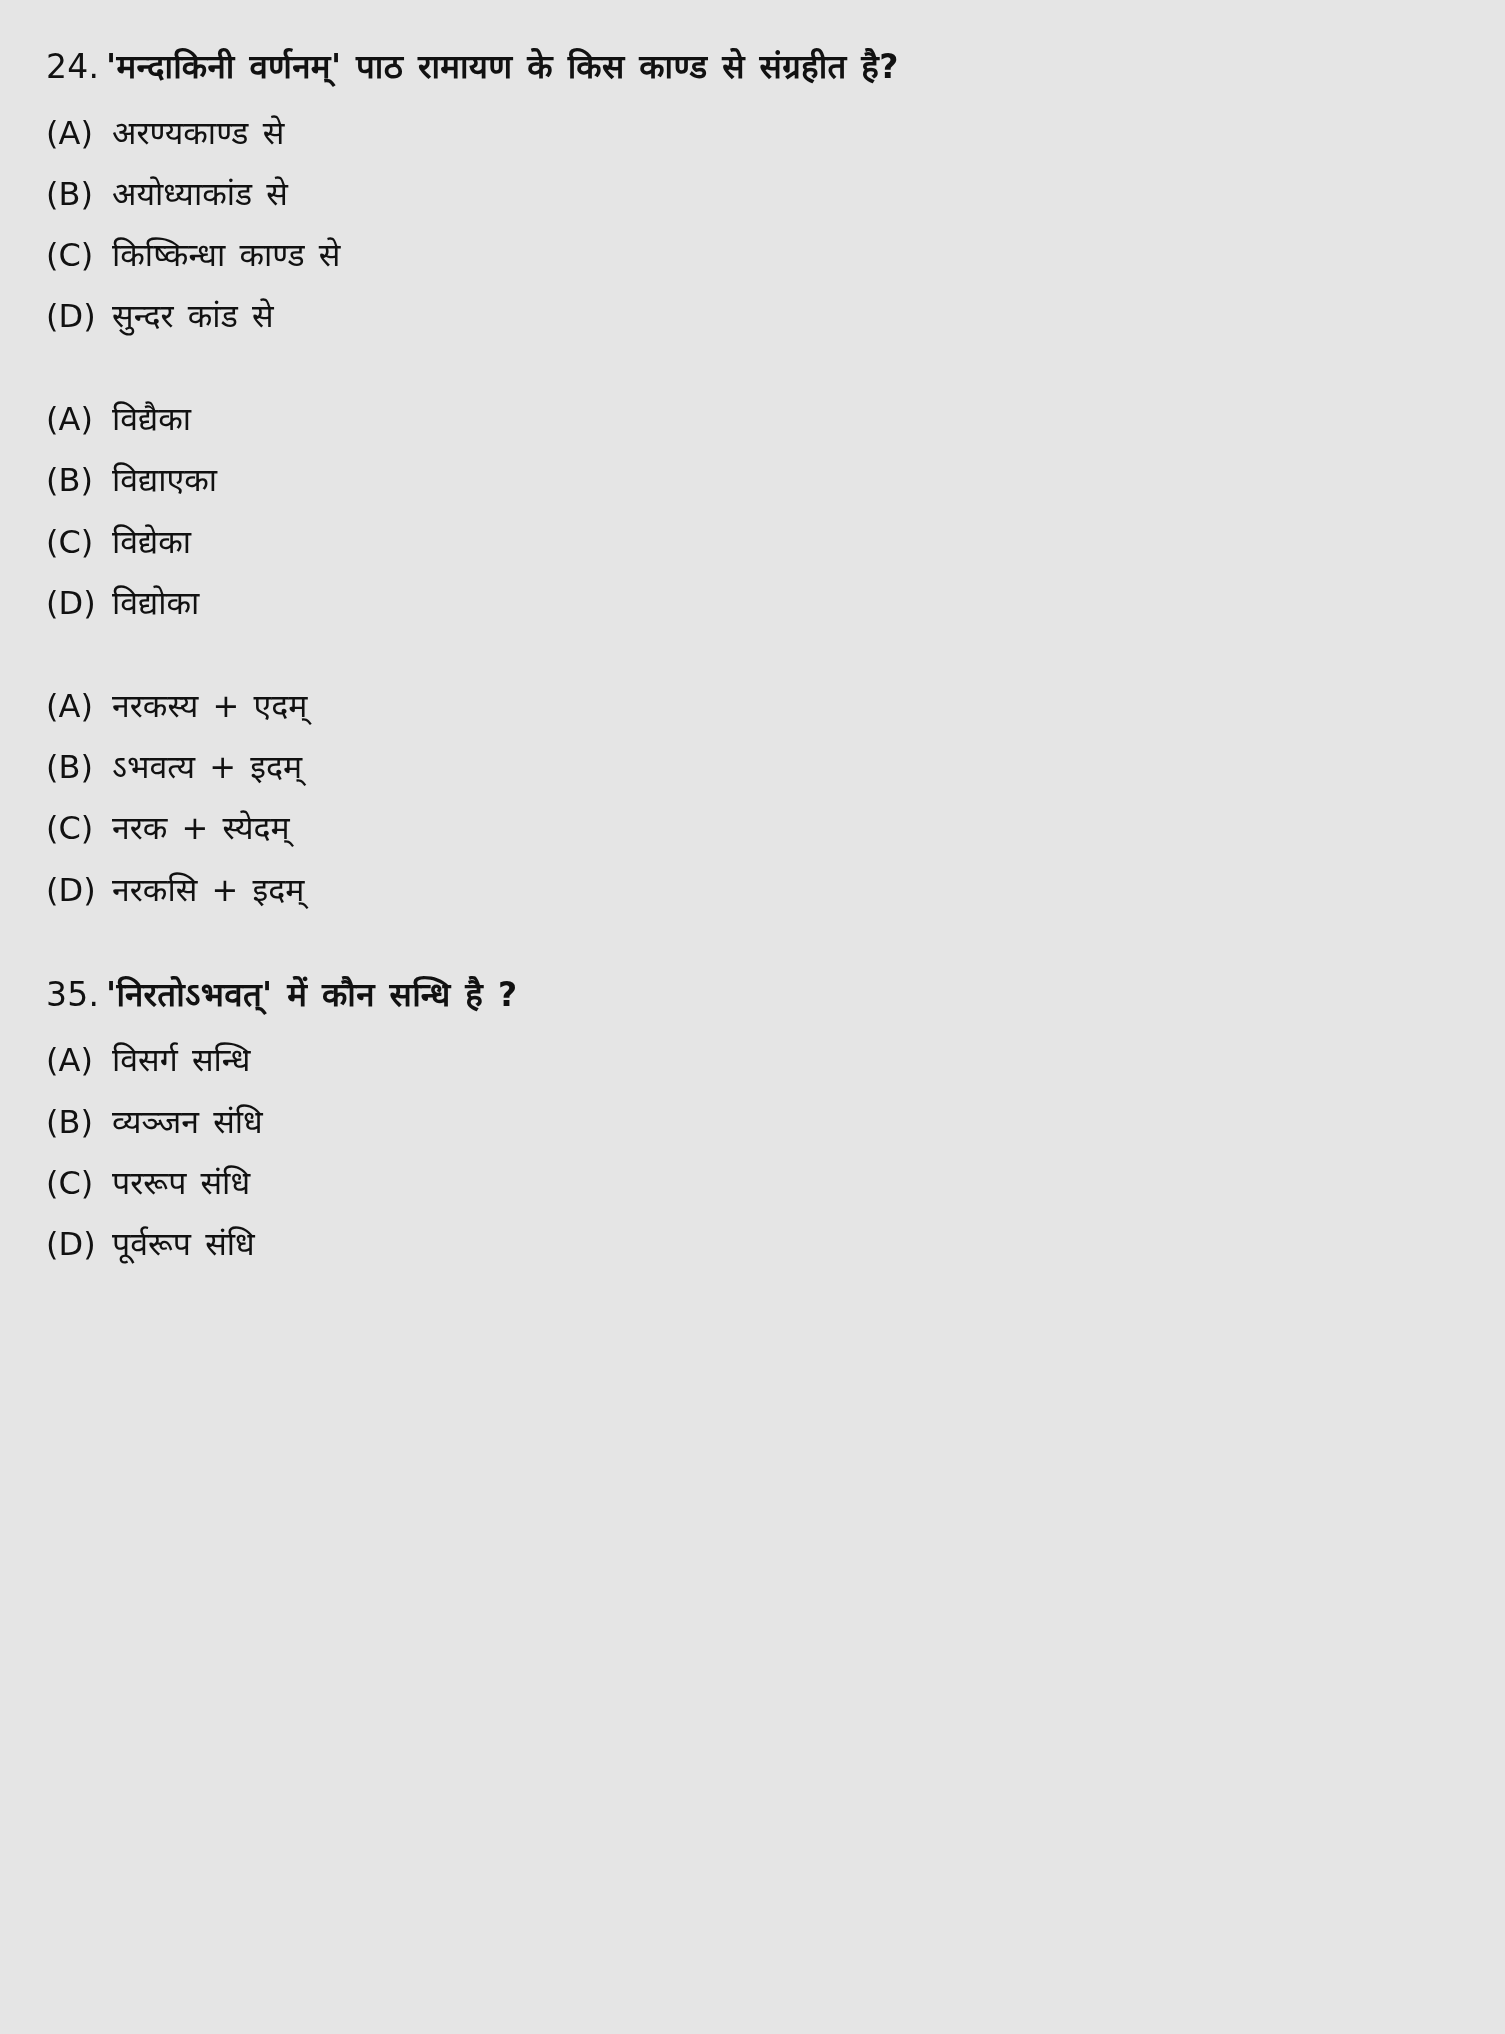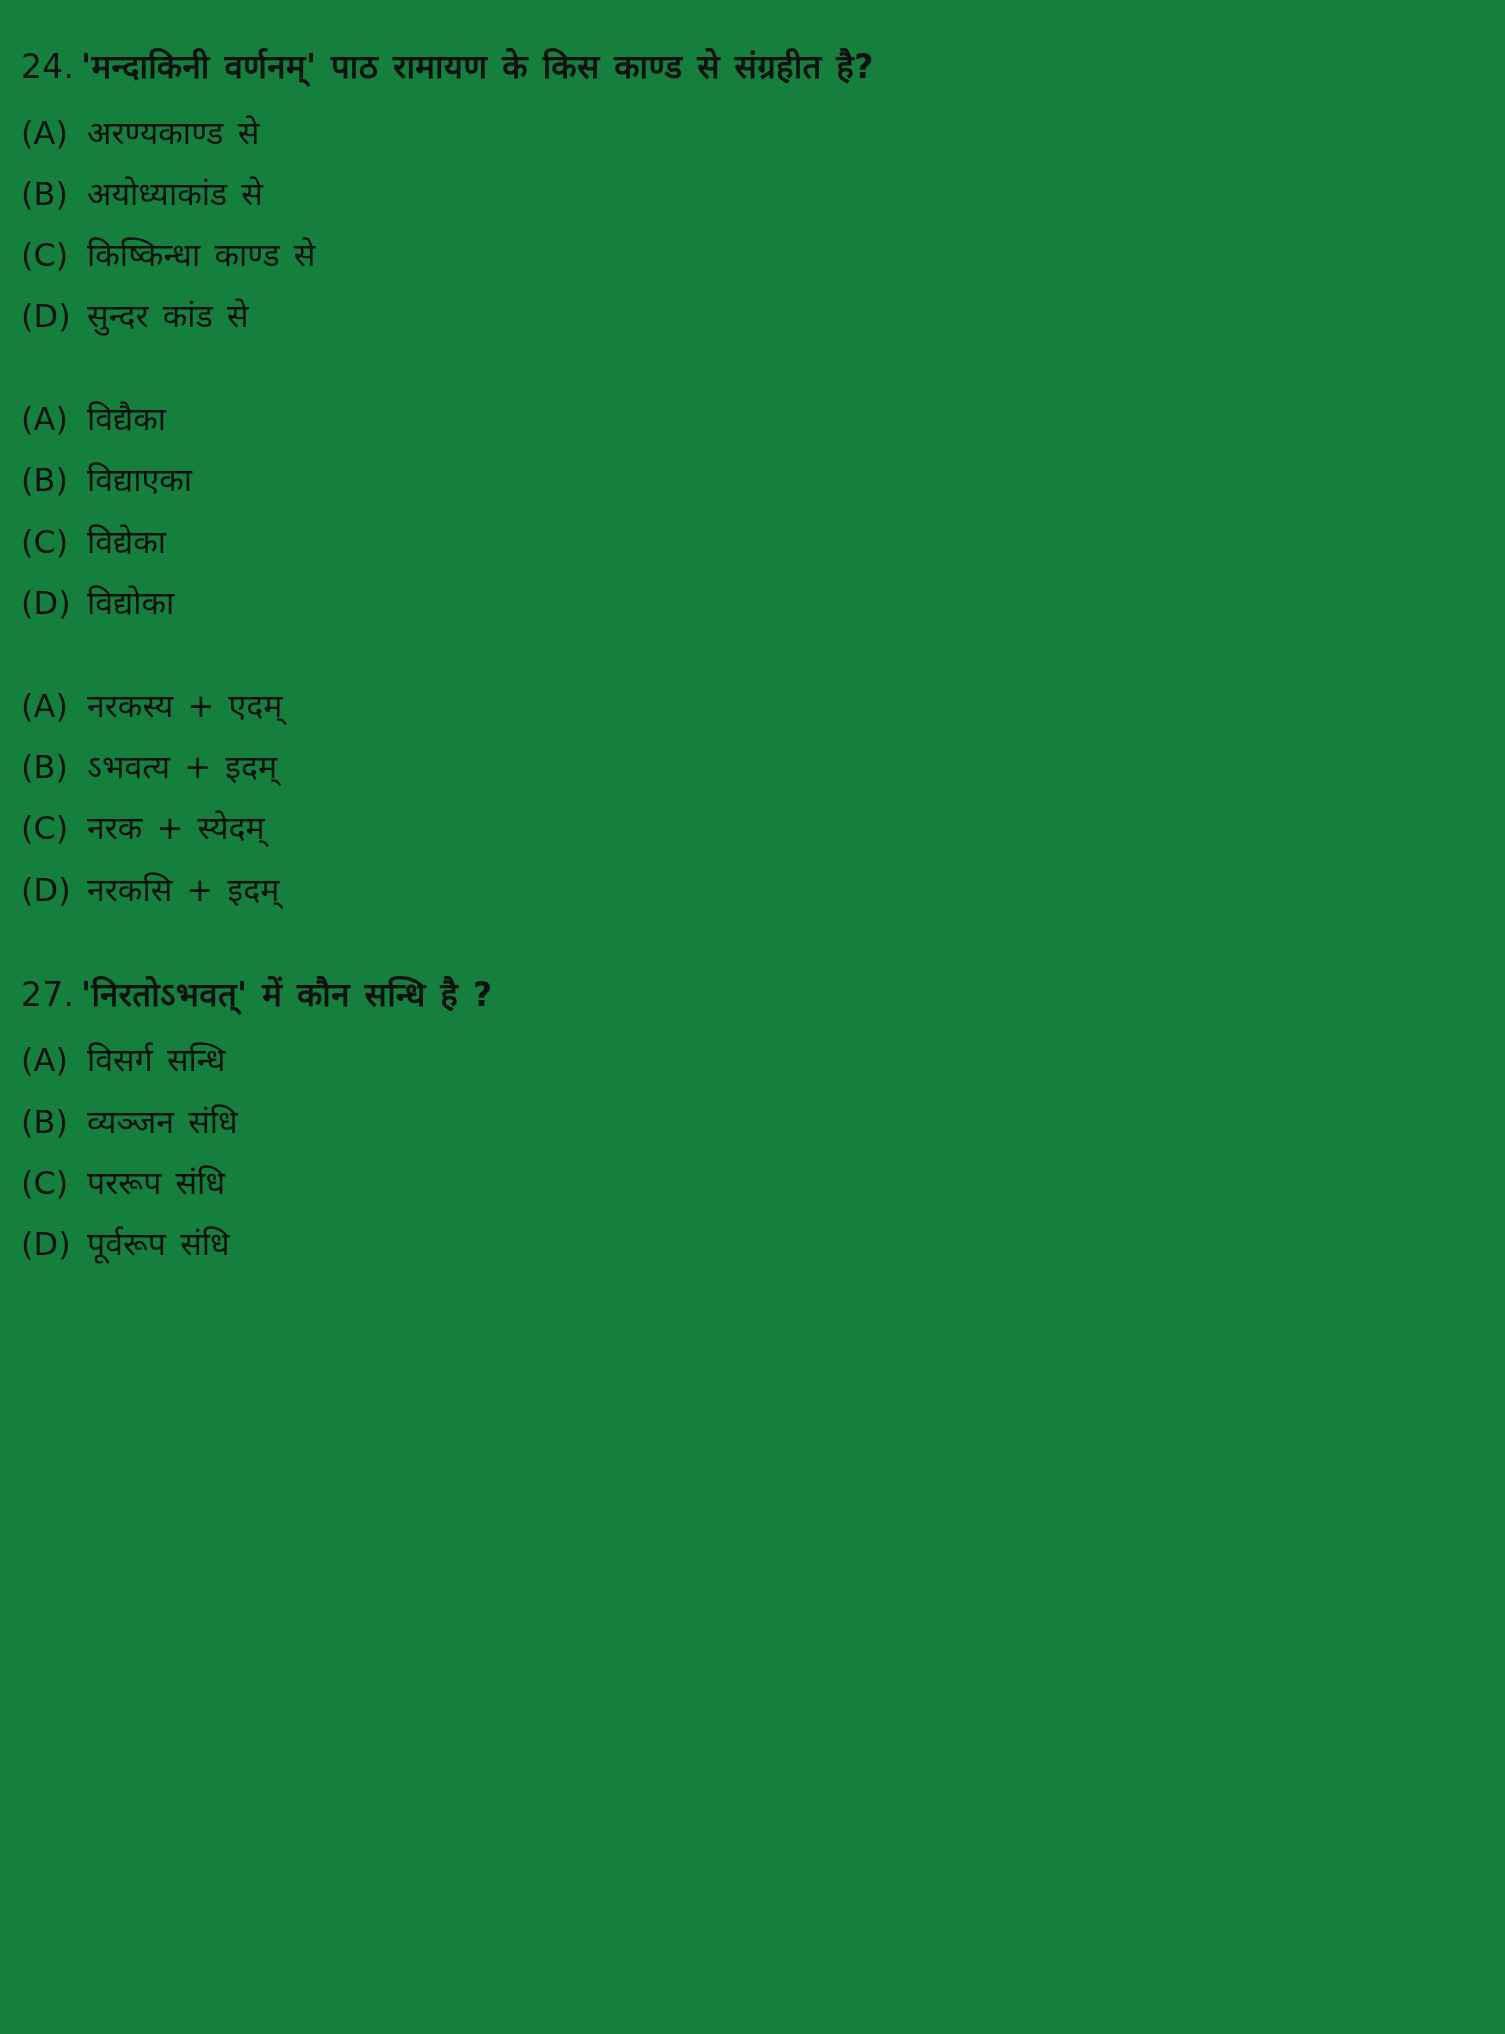--- a/index.html
+++ b/index.html
@@ -13,22 +13,22 @@
     height: 2034px;
     font-family: "DejaVu Sans", sans-serif;
     color: #111111;
     position: relative;
     overflow: hidden;
   }
   .page {
     width: 1505px;
     height: 2034px;
     box-sizing: border-box;
-    padding: 44px 60px 40px 19px;
-    background: #15803d;
+    padding: 44px 60px 40px 44px;
+    background: #e5e5e5;
   }
   .question-block {
     margin-bottom: 60px;
   }
   .question-block:last-child {
     margin-bottom: 0;
   }
   .q-line {
     display: flex;
     align-items: flex-start;
@@ -130,21 +130,21 @@
       <span class="opt-text">नरक + स्येदम्</span>
     </div>
     <div class="opt-line">
       <span class="opt-label">(D)</span>
       <span class="opt-text">नरकसि + इदम्</span>
     </div>
   </div>
 
   <div class="question-block">
     <div class="q-line">
-      <span class="q-num">27.</span>
+      <span class="q-num">35.</span>
       <span class="q-text">'निरतोऽभवत्' में कौन सन्धि है ?</span>
     </div>
     <div class="opt-line">
       <span class="opt-label">(A)</span>
       <span class="opt-text">विसर्ग सन्धि</span>
     </div>
     <div class="opt-line">
       <span class="opt-label">(B)</span>
       <span class="opt-text">व्यञ्जन संधि</span>
     </div>

